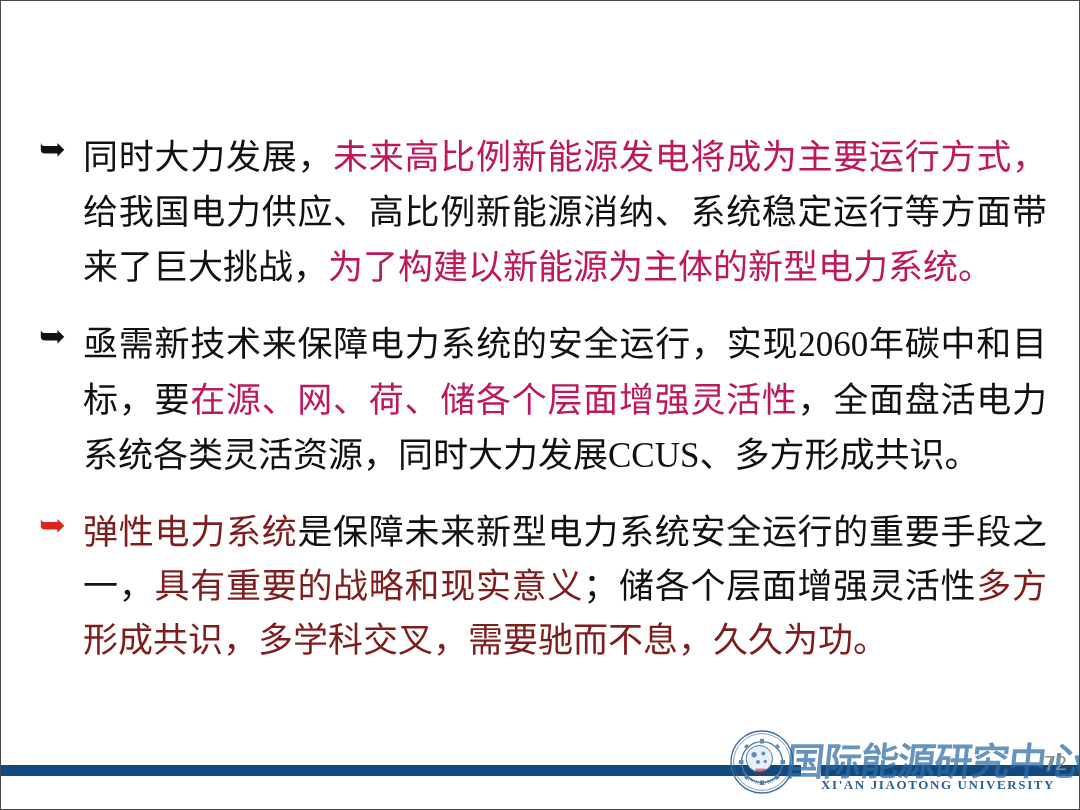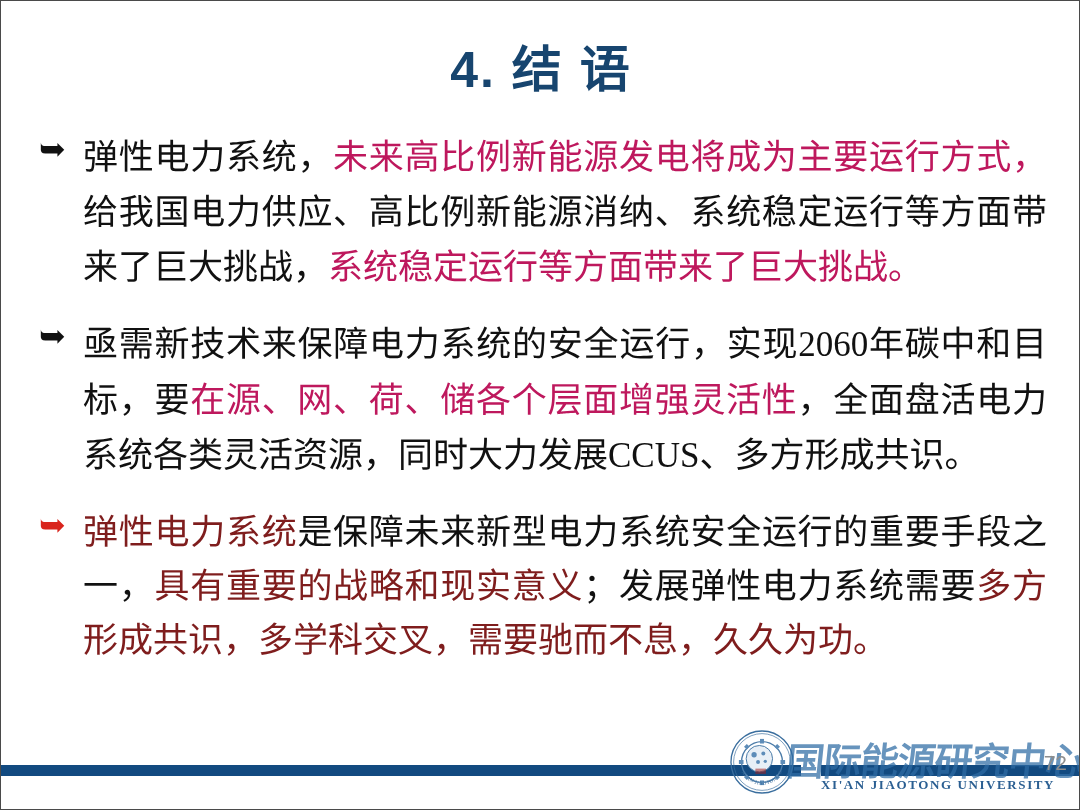--- a/index.html
+++ b/index.html
@@ -148,37 +148,36 @@
     color: #8d8d8d;
     font-family: "Liberation Sans", "DejaVu Sans", sans-serif;
     margin-top: 28px;
   }
 </style>
 </head>
 <body>
 
 <div id="slide">
 
-  <div id="title">4. 结 语</div>
 
   <div id="body-area">
 
     <div class="bullet" id="bullet-1">
       <span class="bullet-marker marker-black">➥</span>
-      <div class="bullet-text"><span>弹性电力系统，</span><span class="r">未来高比例新能源发电将成为主要运行方式，</span><span>给我国电力供应、高比例新能源消纳、系统稳定运行等方面带来了巨大挑战，</span><span class="r">系统稳定运行等方面带来了巨大挑战。</span></div>
+      <div class="bullet-text"><span>同时大力发展，</span><span class="r">未来高比例新能源发电将成为主要运行方式，</span><span>给我国电力供应、高比例新能源消纳、系统稳定运行等方面带来了巨大挑战，</span><span class="r">为了构建以新能源为主体的新型电力系统。</span></div>
     </div>
 
     <div class="bullet" id="bullet-2">
       <span class="bullet-marker marker-black">➥</span>
       <div class="bullet-text"><span>亟需新技术来保障电力系统的安全运行，实现</span><span class="latin">2060</span><span>年碳中和目标，要</span><span class="r">在源、网、荷、储各个层面增强灵活性</span><span>，全面盘活电力系统各类灵活资源，同时大力发展</span><span class="latin">CCUS</span><span>、多方形成共识。</span></div>
     </div>
 
     <div class="bullet" id="bullet-3">
       <span class="bullet-marker marker-red">➥</span>
-      <div class="bullet-text"><span class="rb">弹性电力系统</span><span>是保障未来新型电力系统安全运行的重要手段之一，</span><span class="rb">具有重要的战略和现实意义</span><span>；发展弹性电力系统需要</span><span class="rb">多方形成共识，多学科交叉，需要驰而不息，久久为功。</span></div>
+      <div class="bullet-text"><span class="rb">弹性电力系统</span><span>是保障未来新型电力系统安全运行的重要手段之一，</span><span class="rb">具有重要的战略和现实意义</span><span>；储各个层面增强灵活性</span><span class="rb">多方形成共识，多学科交叉，需要驰而不息，久久为功。</span></div>
     </div>
 
   </div>
 
   <div id="footer">
     <div class="bar-left"></div>
     <div class="bar-right"></div>
 
     <div id="logo-block">
       <svg id="seal" viewBox="0 0 100 100">

